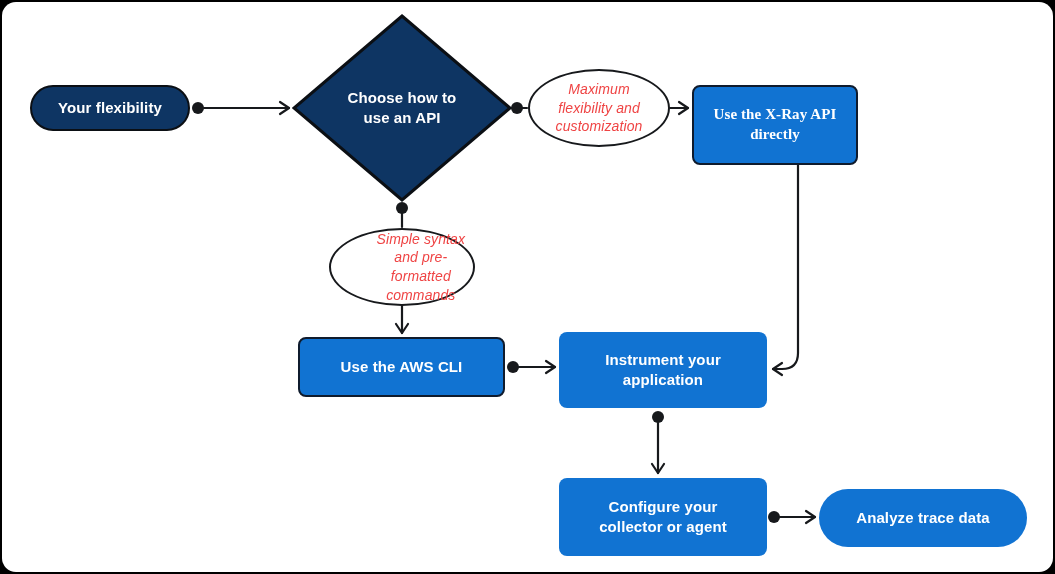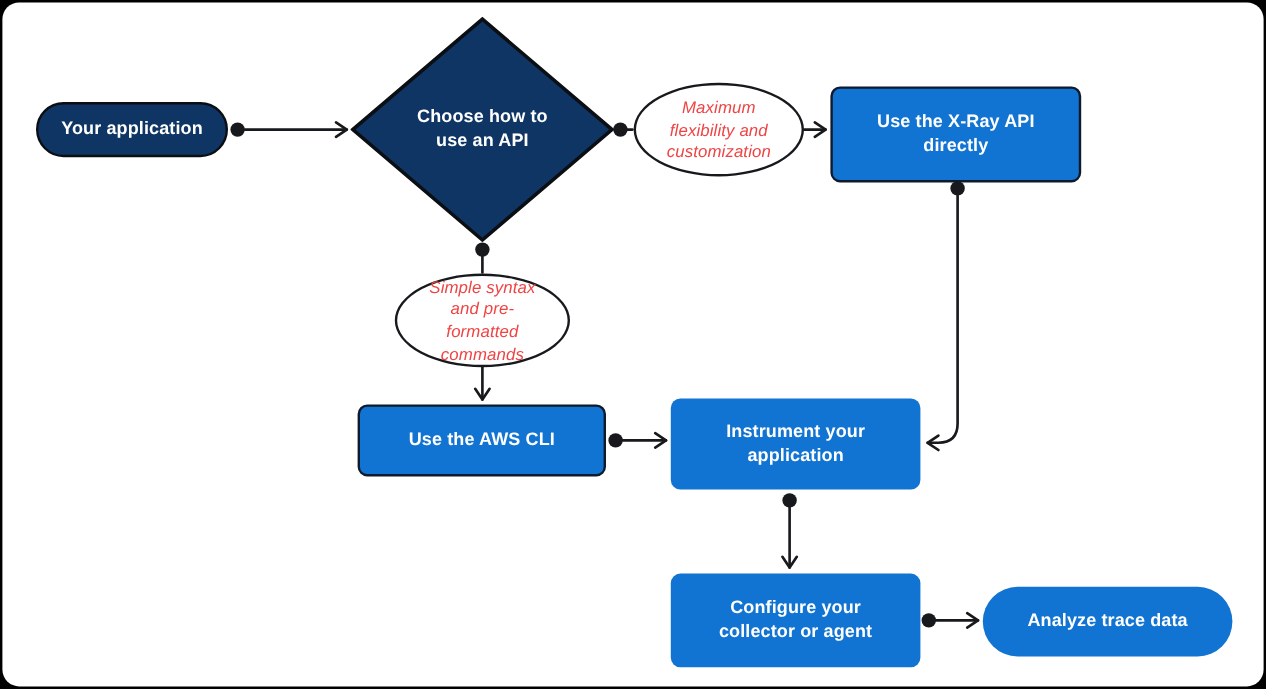--- a/index.html
+++ b/index.html
@@ -56,27 +56,27 @@
   }
   .diamond-wrap svg { position: absolute; inset: 0; }
   .diamond-wrap .lbl { position: relative; font-size: 15px; }
   .ellipse {
     background: #ffffff;
     border: 2px solid #17191c;
     border-radius: 50%;
     padding: 0 8px;
   }
   .ellipse.e-max    { left: 528px; top: 69px;  width: 142px; height: 78px; }
-  .ellipse.e-simple { left: 329px; top: 228px; width: 146px; height: 78px; }
+  .ellipse.e-simple { left: 329px; top: 228px; width: 146px; height: 78px; justify-content: flex-end; }
   .proc {
     background: #1173d2;
     border-radius: 8px;
   }
   .proc.bordered { border: 2.5px solid #0f1b2d; }
-  .p-xray      { left: 692px; top: 72px;  width: 209px; height: 80px; }
+  .p-xray      { left: 692px; top: 85px;  width: 166px; height: 80px; font-family: Liberation Serif, serif; }
   .p-cli       { left: 298px; top: 337px; width: 207px; height: 60px; }
   .p-instr     { left: 559px; top: 332px; width: 208px; height: 76px; }
   .p-config    { left: 559px; top: 478px; width: 208px; height: 78px; }
   .p-analyze   { left: 819px; top: 489px; width: 208px; height: 58px; border-radius: 29px; }
 </style>
 </head>
 <body>
 
 <div class="stage">
   <div class="canvas"></div>
@@ -103,21 +103,21 @@
       <circle cx="517" cy="108" r="6"></circle>
       <circle cx="798" cy="157" r="6"></circle>
       <circle cx="402" cy="208" r="6"></circle>
       <circle cx="513" cy="367" r="6"></circle>
       <circle cx="658" cy="417" r="6"></circle>
       <circle cx="774" cy="517" r="6"></circle>
     </g>
   </svg>
 
   <div class="node pill">
-    <span class="lbl light">Your application</span>
+    <span class="lbl light">Your flexibility</span>
   </div>
 
   <div class="node diamond-wrap">
     <svg viewBox="0 0 220 188">
       <polygon points="110,2 218,94 110,186 2,94" fill="#0e3563" stroke="#0b0f14" stroke-width="3"></polygon>
     </svg>
     <span class="lbl light">Choose how to
 use an API</span>
   </div>
 

